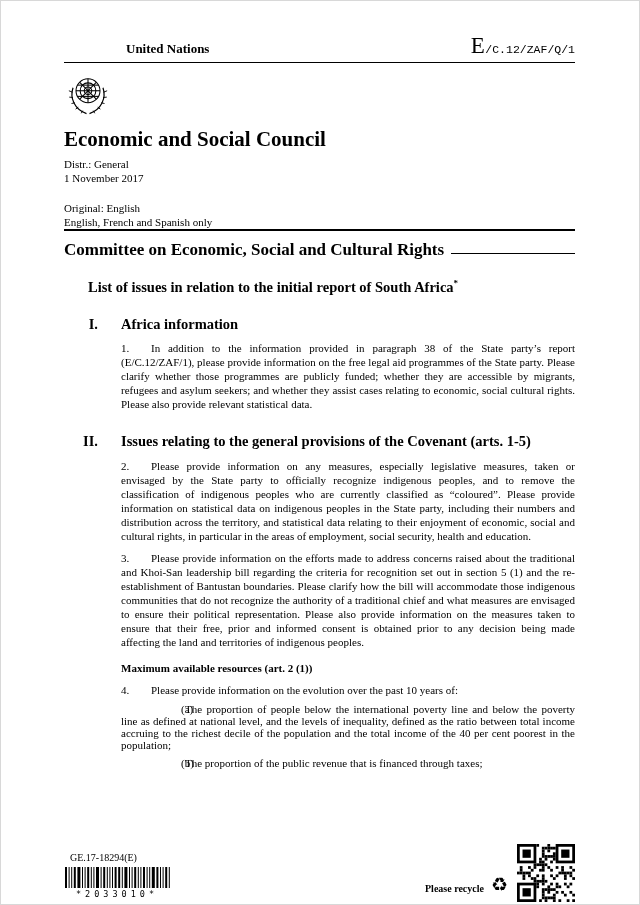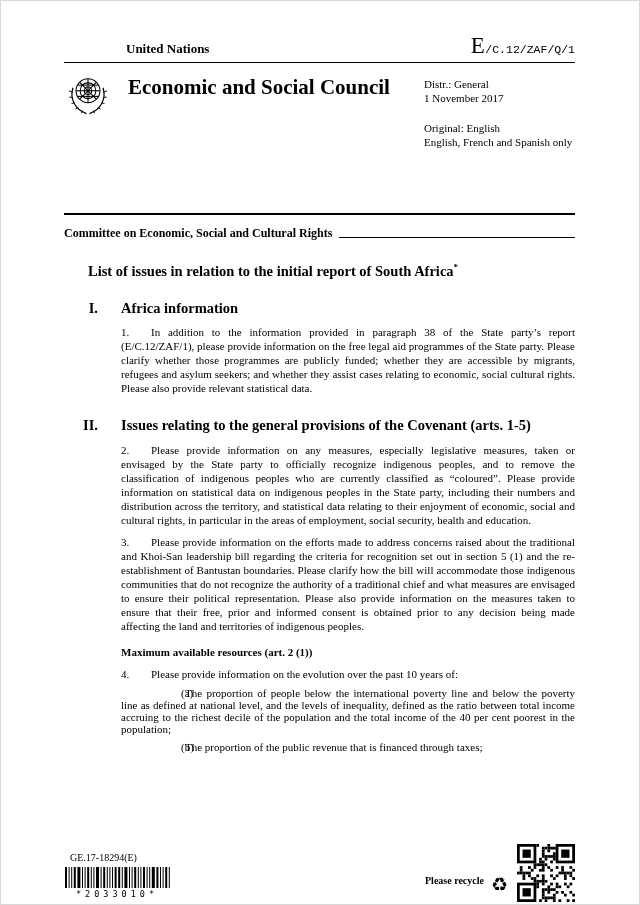--- a/index.html
+++ b/index.html
@@ -6,31 +6,31 @@
   html,body { width:640px; height:905px; }
   body { background:#fff; font-family:"Liberation Serif", serif; color:#000; }
   .page { position:relative; width:640px; height:905px; background:#fff; padding:0 64px 0 63px; overflow:hidden; border:1px solid #d8d8d8; }
 
   
   .top-row { display:flex; justify-content:space-between; align-items:baseline; padding-top:32px; padding-bottom:3px; border-bottom:1px solid #000;gap:47px; }
   .org-name { font-weight:bold; font-size:13px; margin-left:62px; }
   .doc-symbol .big { font-size:23px; letter-spacing:0.5px; }
   .doc-symbol .small { font-size:11.5px;font-family:Liberation Mono, monospace; }
 
-  .masthead { display:flex; padding-top:9px; min-height:150px; }
+  .masthead { display:flex; padding-top:9px; min-height:150px;flex-direction:column; }
   .emblem { width:50px; margin-right:14px; flex:none; }
   .council-title { flex:1; font-size:21px; font-weight:bold; white-space:nowrap; padding-top:3px; }
   .distr-block { width:151px; flex:none; font-size:11px; line-height:14px; padding-top:5px; }
   .distr-block .group2 { margin-top:16px; }
 
   .thick-rule { border-top:2.5px solid #000; }
 
   
   .committee-row { display:flex; align-items:flex-end; margin-top:12px; }
-  .committee { font-weight:bold; font-size:12px; line-height:13px; }
+  .committee { font-weight:bold; font-size:17px; line-height:13px; }
   .committee-rule { flex:1; border-bottom:1px solid #000; margin-left:7px; margin-bottom:2px; }
 
   .doc-title { font-size:14.5px; font-weight:bold; margin:18px 0 0 24px; line-height:18px; }
   .doc-title sup { font-size:9px; }
 
   .sec-heading { display:flex; margin-top:20px; font-size:14.5px; font-weight:bold; line-height:17.5px; }
   .sec-num { width:57px; flex:none; text-align:right; padding-right:23px; }
   .sec-title { flex:1; }
   .sec-heading.second { margin-top:22px; }
 
@@ -45,21 +45,21 @@
   
   .footnote { position:absolute; left:95px; right:64px; top:818px; font-size:9px; line-height:11px; }
   .footnote-rule { width:88px; border-top:1px solid #000; margin-bottom:7px; }
   .fn-marker { display:inline-block; width:13px; }
 
   
   .ge-number { position:absolute; left:69px; top:851px; font-size:10px; }
   .barcode-block { position:absolute; left:63px; top:866px; width:106px; text-align:center; }
   .barcode-block svg { display:block; }
   .barcode-text { font-family:"DejaVu Sans Mono", monospace; font-size:8.5px; letter-spacing:4px; margin-top:1px; white-space:nowrap; }
-  .recycle { position:absolute; left:424px; top:874px; display:flex; align-items:flex-start; }
+  .recycle { position:absolute; left:424px; top:874px; display:flex; align-items:flex-end; }
   .recycle-label { font-weight:bold; font-size:10px; }
   .recycle-glyph { font-family:"DejaVu Sans", sans-serif; font-size:19px; margin-left:7px; line-height:1; }
   .qr { position:absolute; right:64px; top:843px; width:58px; height:58px; }
 </style>
 </head>
 <body>
 
 <div class="page">
 
   <div class="top-row">

